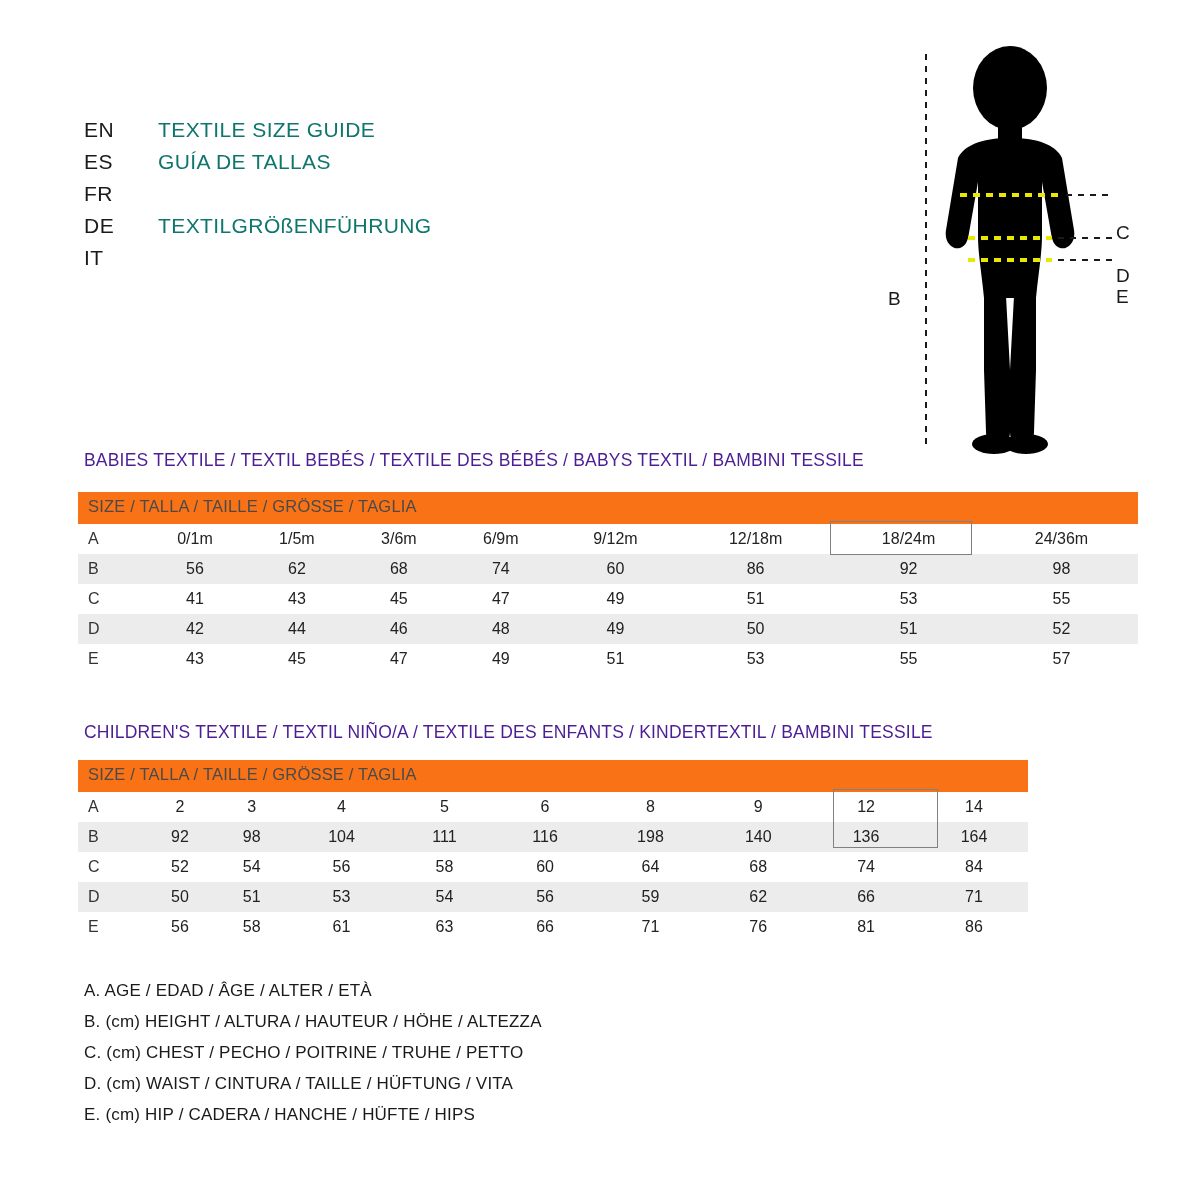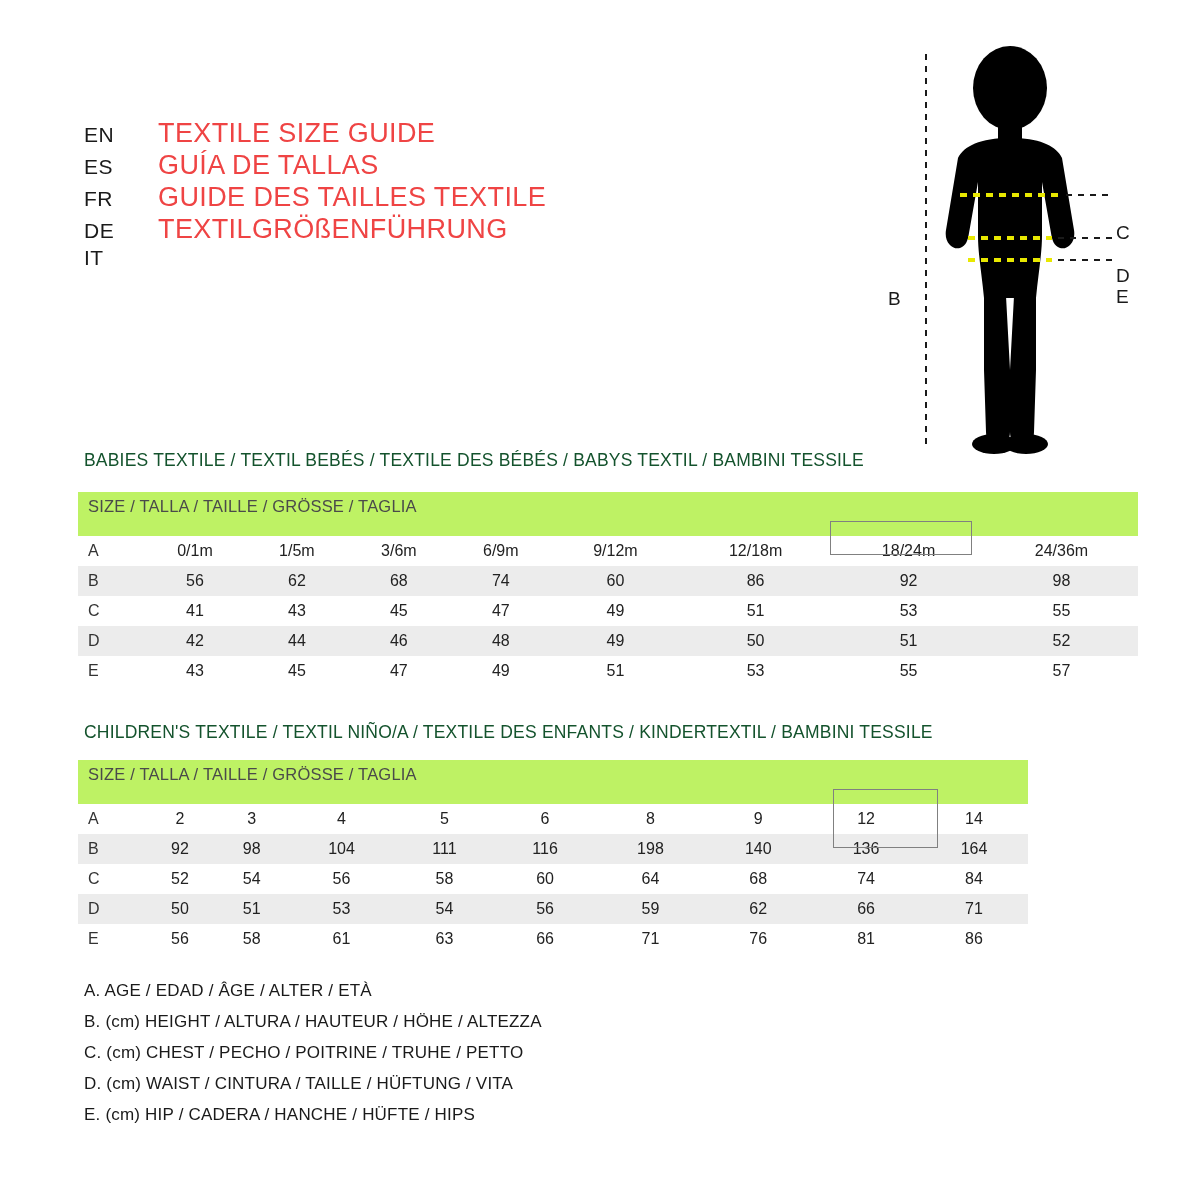--- a/index.html
+++ b/index.html
@@ -28,23 +28,23 @@
     align-items: baseline;
     height: 32px;
   }
   .title-lang {
     width: 74px;
     font-size: 21px;
     letter-spacing: 0.5px;
     color: #1a1a1a;
   }
   .title-text {
-    font-size: 27px;
+    font-size: 21px;
     letter-spacing: 0.4px;
-    color: #ef4444;
+    color: #0f766e;
     white-space: nowrap;
   }
 
   
   .figure {
     position: absolute;
     left: 860px;
     top: 40px;
     width: 300px;
     height: 420px;
@@ -57,44 +57,44 @@
   }
   #label-B { left: 28px; top: 248px; }
   #label-C { left: 256px; top: 182px; }
   #label-D { left: 256px; top: 225px; }
   #label-E { left: 256px; top: 246px; }
 
   
   .section-heading {
     position: absolute;
     font-size: 17.5px;
-    color: #14532d;
+    color: #4c1d95;
     letter-spacing: 0.2px;
     white-space: nowrap;
   }
   #heading-babies { left: 84px; top: 450px; }
   #heading-children { left: 84px; top: 722px; }
 
   
   .size-table {
     position: absolute;
     border-collapse: collapse;
     font-size: 16px;
     color: #222;
   }
   #table-babies { left: 78px; top: 492px; width: 1060px; }
   #table-children { left: 78px; top: 760px; width: 950px; }
 
   .size-table thead th {
-    background: #bef264;
+    background: #f97316;
     color: #4a4a4a;
     font-weight: normal;
     text-align: left;
     font-size: 16.5px;
-    padding: 5px 0 20px 10px;
+    padding: 5px 0 8px 10px;
     letter-spacing: 0.2px;
   }
   .size-table td {
     padding: 6px 0;
     text-align: center;
     border: none;
   }
   .size-table td.rowlabel {
     text-align: left;
     padding-left: 10px;
@@ -146,21 +146,20 @@
   <div class="title-row">
     <span class="title-lang">EN</span>
     <span class="title-text">TEXTILE SIZE GUIDE</span>
   </div>
   <div class="title-row">
     <span class="title-lang">ES</span>
     <span class="title-text">GUÍA DE TALLAS</span>
   </div>
   <div class="title-row">
     <span class="title-lang">FR</span>
-    <span class="title-text">GUIDE DES TAILLES TEXTILE</span>
   </div>
   <div class="title-row">
     <span class="title-lang">DE</span>
     <span class="title-text">TEXTILGRÖßENFÜHRUNG</span>
   </div>
   <div class="title-row">
     <span class="title-lang">IT</span>
   </div>
 </div>
 

